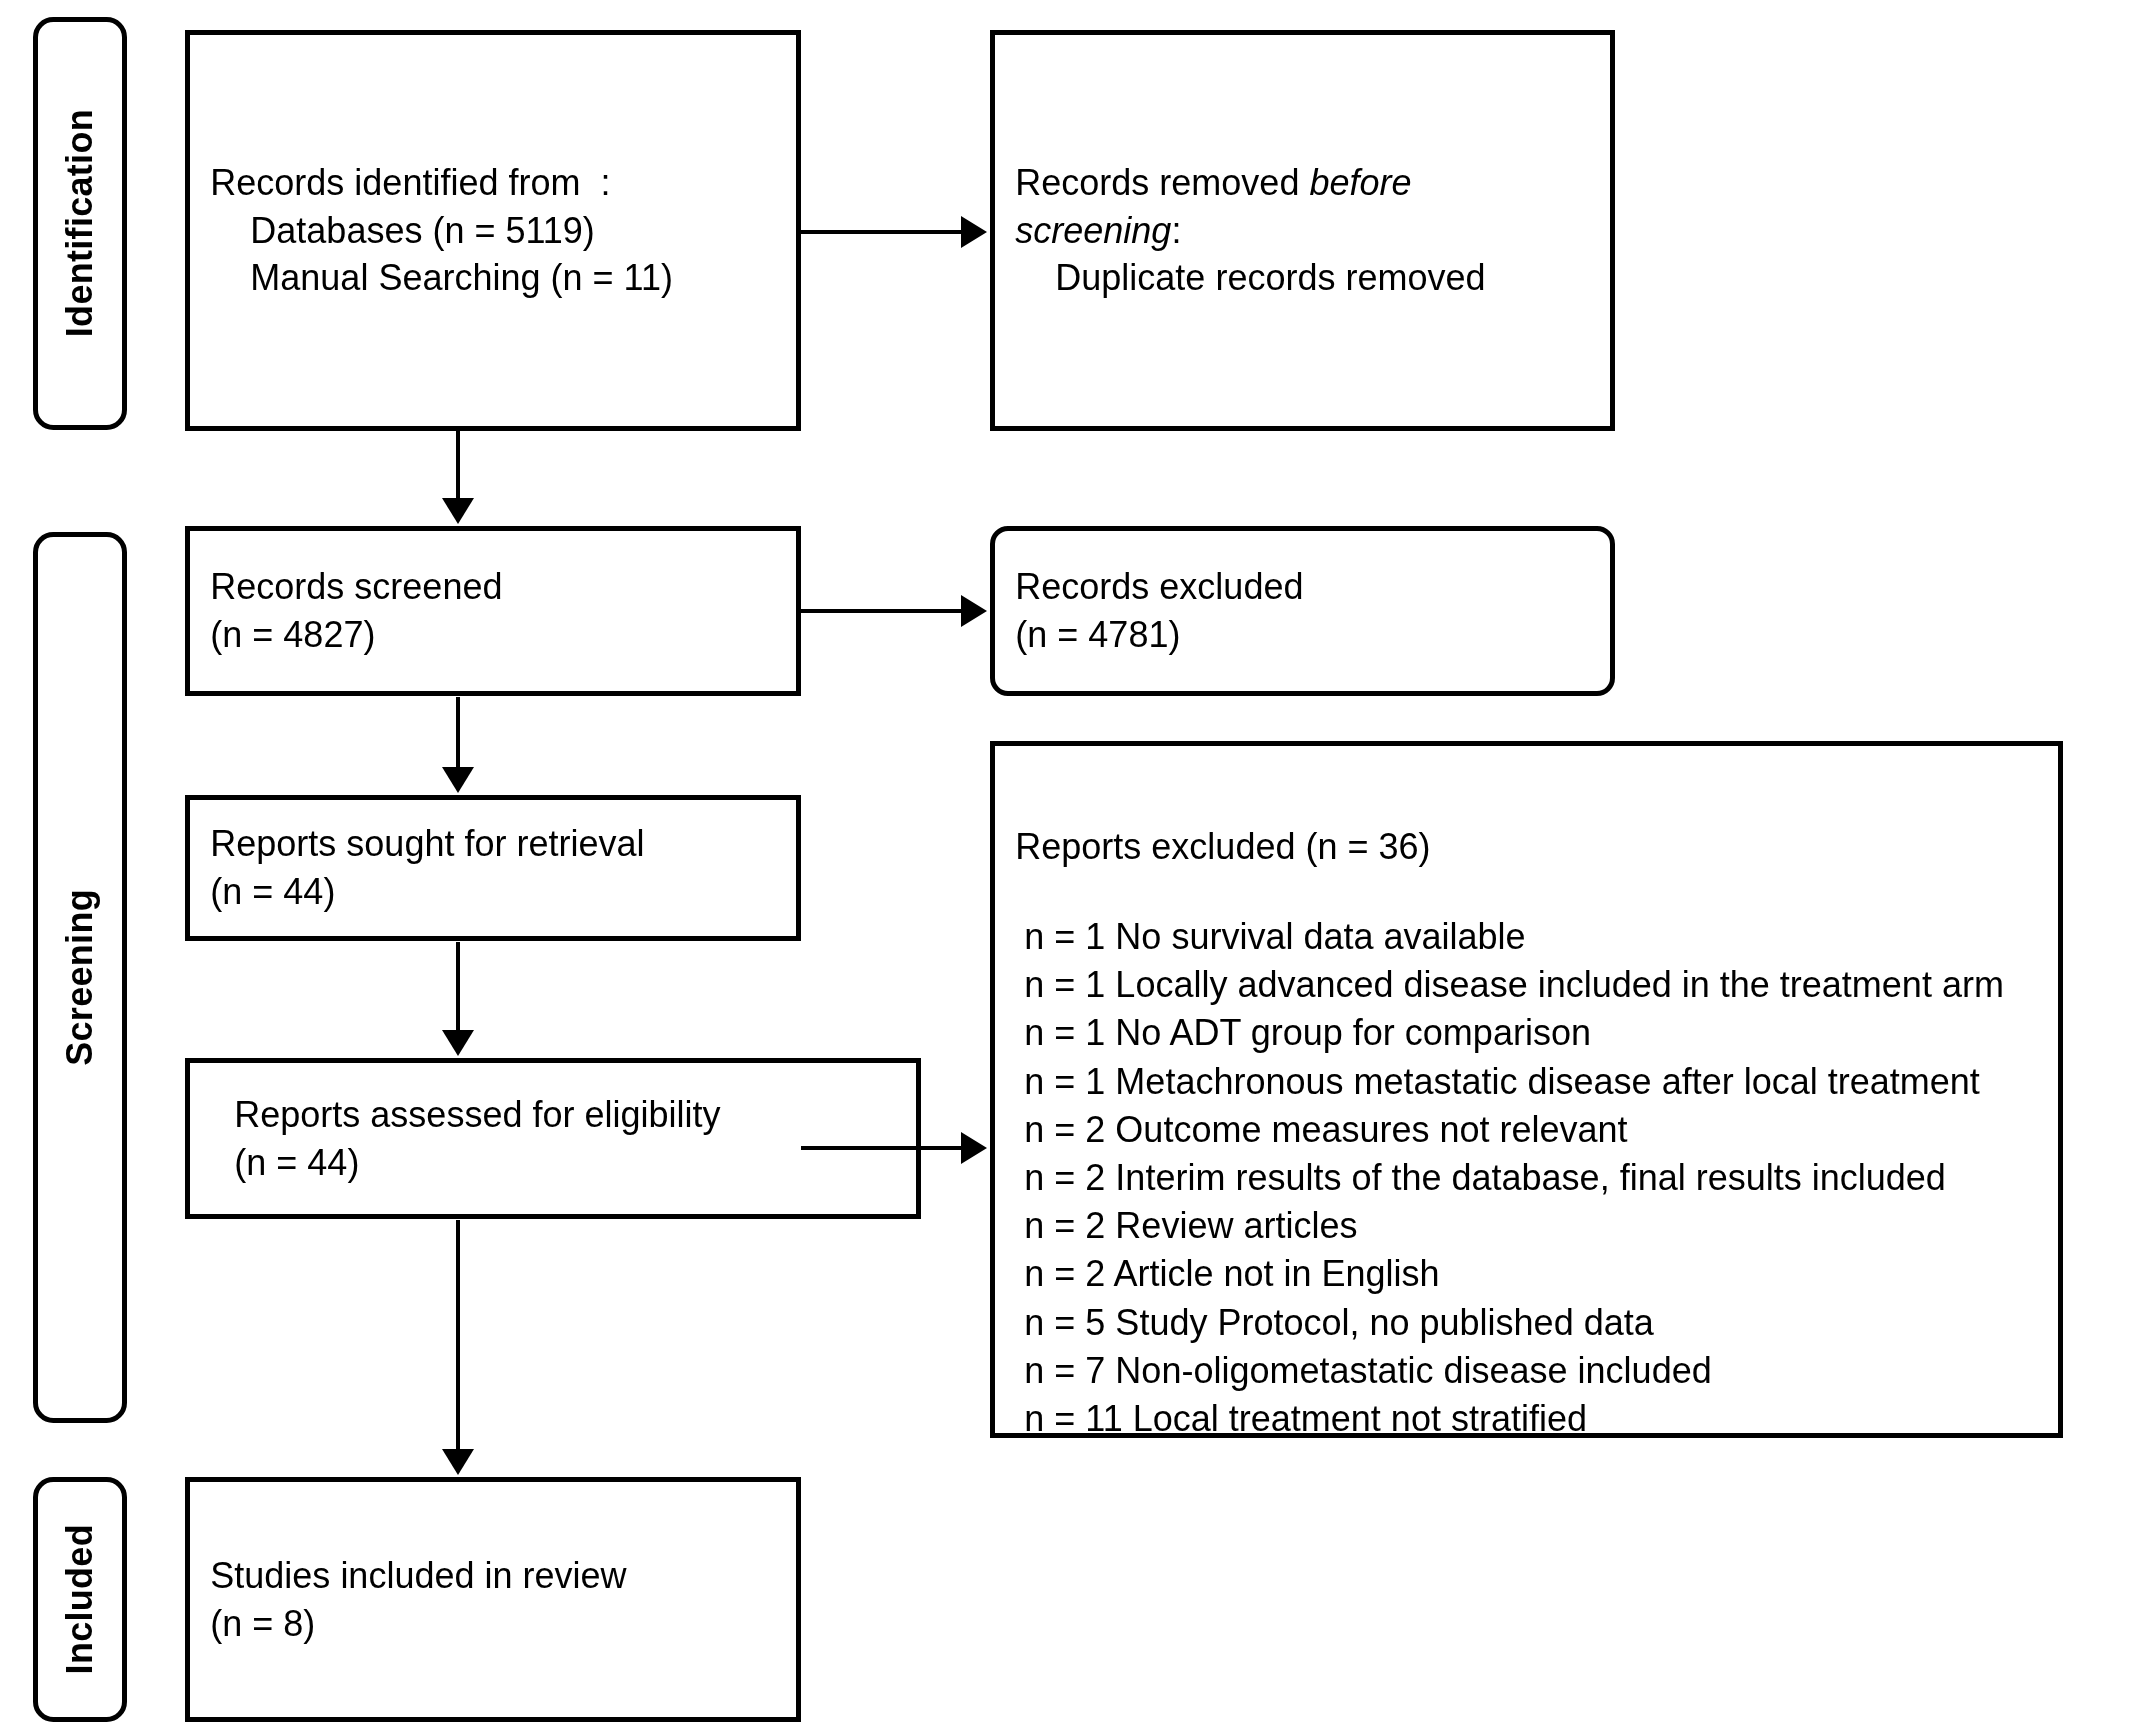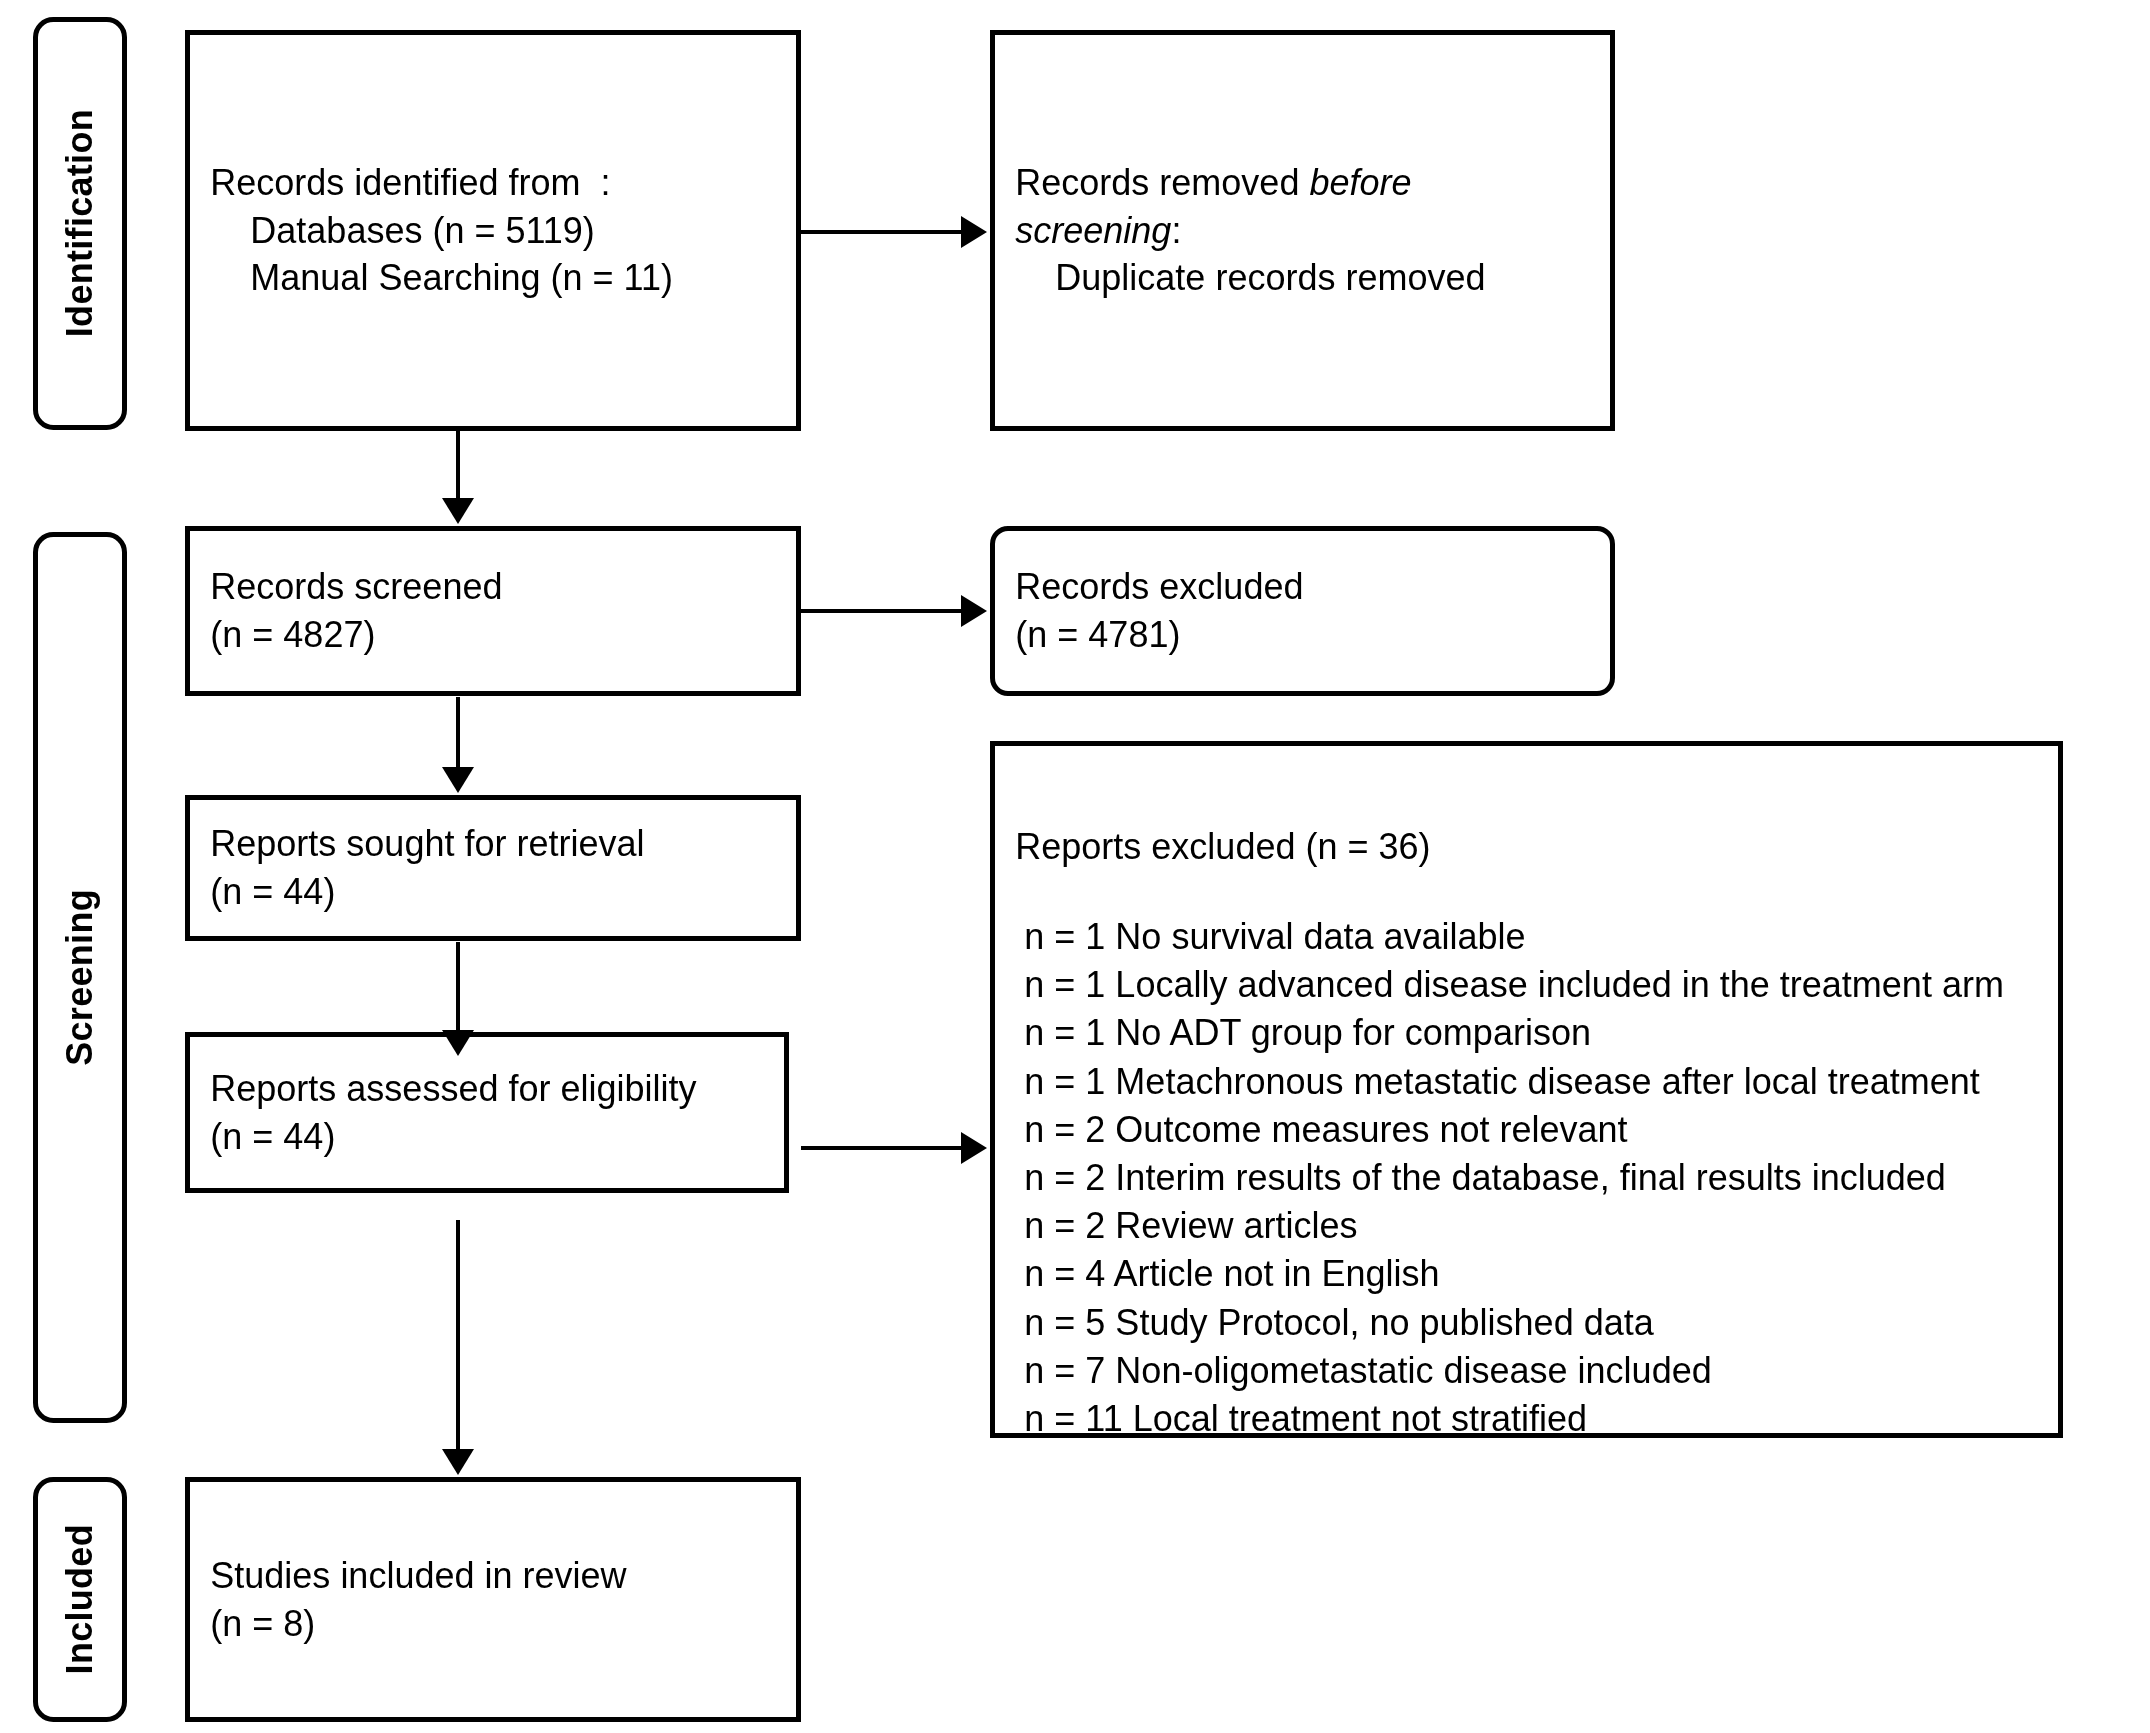--- a/index.html
+++ b/index.html
@@ -148,36 +148,36 @@
   <div class="flow-box" style="left:990px; top:526px; width:625px; height:170px;border-radius:18px;">
     <div class="box-text">Records excluded</div>
     <div class="box-text">(n = 4781)</div>
   </div>
 
   <div class="flow-box" style="left:185px; top:795px; width:616px; height:146px;justify-content:center;">
     <div class="box-text">Reports sought for retrieval</div>
     <div class="box-text">(n = 44)</div>
   </div>
 
-  <div class="flow-box" style="left:185px; top:1032px; width:604px; height:161px;">
+  <div class="flow-box" style="left:185px; top:1058px; width:736px; height:161px;padding-left:24px;">
     <div class="box-text">Reports assessed for eligibility</div>
     <div class="box-text">(n = 44)</div>
   </div>
 
   <div class="flow-box top-aligned" style="left:990px; top:741px; width:1073px; height:697px; padding-top:78px;">
     <div class="excl-title">Reports excluded (n = 36)</div>
     <ul class="excl-list">
       <li>n = 1 No survival data available</li>
       <li>n = 1 Locally advanced disease included in the treatment arm</li>
       <li>n = 1 No ADT group for comparison</li>
       <li>n = 1 Metachronous metastatic disease after local treatment</li>
       <li>n = 2 Outcome measures not relevant</li>
       <li>n = 2 Interim results of the database, final results included</li>
       <li>n = 2 Review articles</li>
-      <li>n = 4 Article not in English</li>
+      <li>n = 2 Article not in English</li>
       <li>n = 5 Study Protocol, no published data</li>
       <li>n = 7 Non-oligometastatic disease included</li>
       <li>n = 11 Local treatment not stratified</li>
     </ul>
   </div>
 
   <div class="flow-box" style="left:185px; top:1477px; width:616px; height:245px;">
     <div class="box-text">Studies included in review</div>
     <div class="box-text">(n = 8)</div>
   </div>

